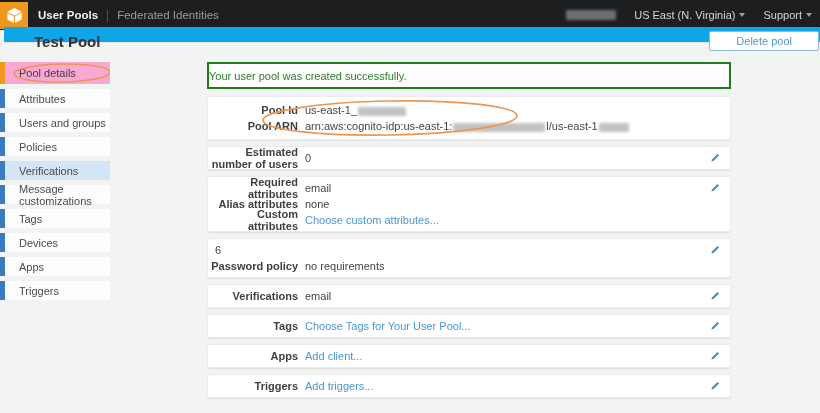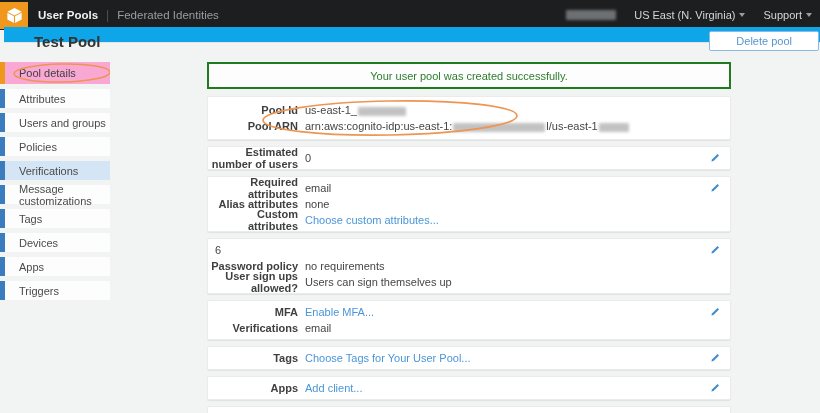--- a/index.html
+++ b/index.html
@@ -44,21 +44,21 @@
   .side-body { flex:1; background:#fdfdfd; font-size:11px; color:#4a4a4a;
     display:flex; align-items:center; padding-left:14px; }
   .side-item.sel-orange .side-bar { background:#f0981e; }
   .side-item.sel-orange .side-body { background:#f9a8d4; color:#3f3f3f; }
   .side-item.sel-blue .side-body { background:#d4e6f5; }
   .side-oval { position:absolute; left:0; top:0; pointer-events:none; }
 
   
   .main { position:absolute; left:207px; top:62px; width:524px; }
   .banner { height:27px; background:#fcfdfc; border:2px solid #1e7b1e;
-    margin-bottom:7px; display:flex; align-items:center; justify-content:center;
+    margin-bottom:7px; display:flex; align-items:center; 
     font-size:11px; color:#2d7d2d; }
   .card { position:relative; background:#fff; border:1px solid #ebebeb;
     border-radius:2px; box-shadow:0 1px 1px rgba(0,0,0,.07); padding:3px 0;
     margin-bottom:6px; }
   .card.pad-lg { padding:5px 0; }
   .row { display:flex; align-items:center; height:16px; font-size:11px; }
   .row-label { width:90px; text-align:right; font-weight:bold; color:#3f3f3f;
     flex:0 0 auto; }
   .row-value { margin-left:7px; color:#454545; white-space:nowrap; }
   .row-value.link { color:#4a96d8; cursor:pointer; }
@@ -192,33 +192,25 @@
         </svg>
       </div>
       <div class="card">
         <div class="row">
           <span class="row-value">6</span>
         </div>
         <div class="row">
           <span class="row-label">Password policy</span>
           <span class="row-value">no requirements</span>
         </div>
-        <div class="row">
-          <span class="row-label">User sign ups allowed?</span>
-          <span class="row-value">Users can sign themselves up</span>
-        </div>
-        <svg class="pencil" viewBox="0 0 14 14">
-          <path d="M3.2 9.2 L9.2 3.2 L10.8 4.8 L4.8 10.8 L2.6 11.4 Z" fill="#3f8cc9"></path>
-        </svg>
-      </div>
-      <div class="card">
-        <div class="row">
-          <span class="row-label">MFA</span>
-          <span class="row-value link">Enable MFA...</span>
-        </div>
+        <svg class="pencil" viewBox="0 0 14 14">
+          <path d="M3.2 9.2 L9.2 3.2 L10.8 4.8 L4.8 10.8 L2.6 11.4 Z" fill="#3f8cc9"></path>
+        </svg>
+      </div>
+      <div class="card">
         <div class="row">
           <span class="row-label">Verifications</span>
           <span class="row-value">email</span>
         </div>
         <svg class="pencil" viewBox="0 0 14 14">
           <path d="M3.2 9.2 L9.2 3.2 L10.8 4.8 L4.8 10.8 L2.6 11.4 Z" fill="#3f8cc9"></path>
         </svg>
       </div>
       <div class="card">
         <div class="row">

